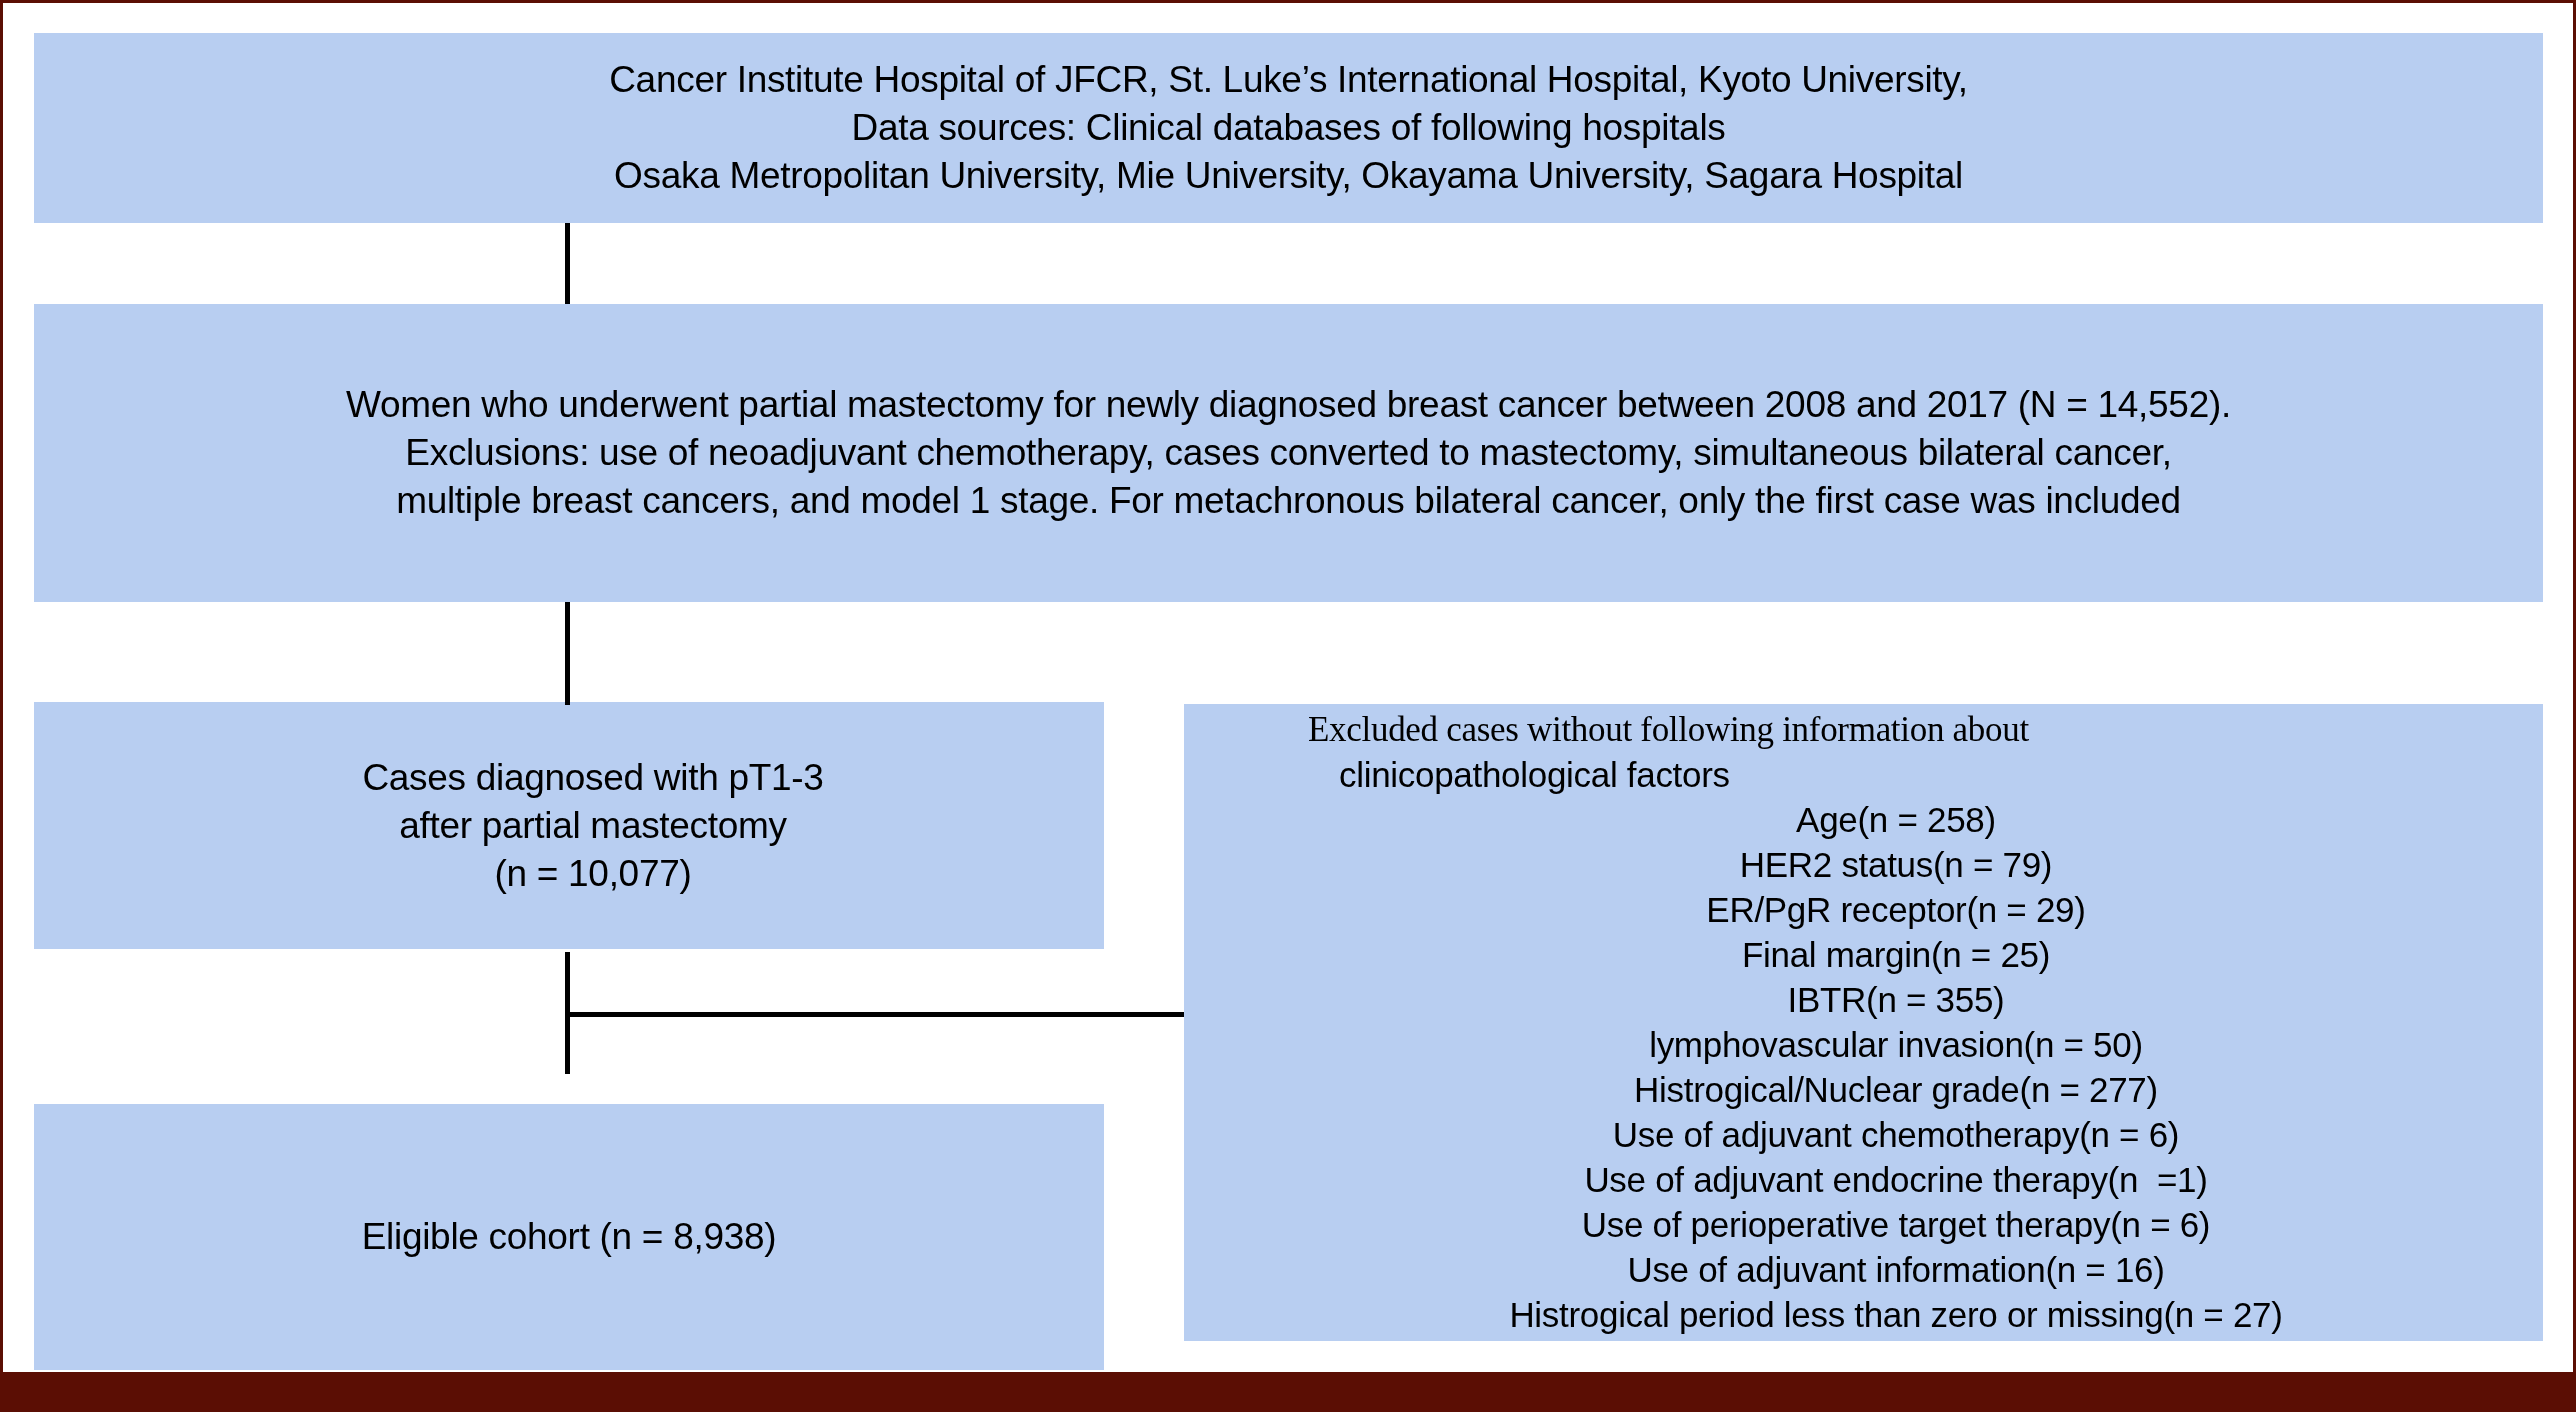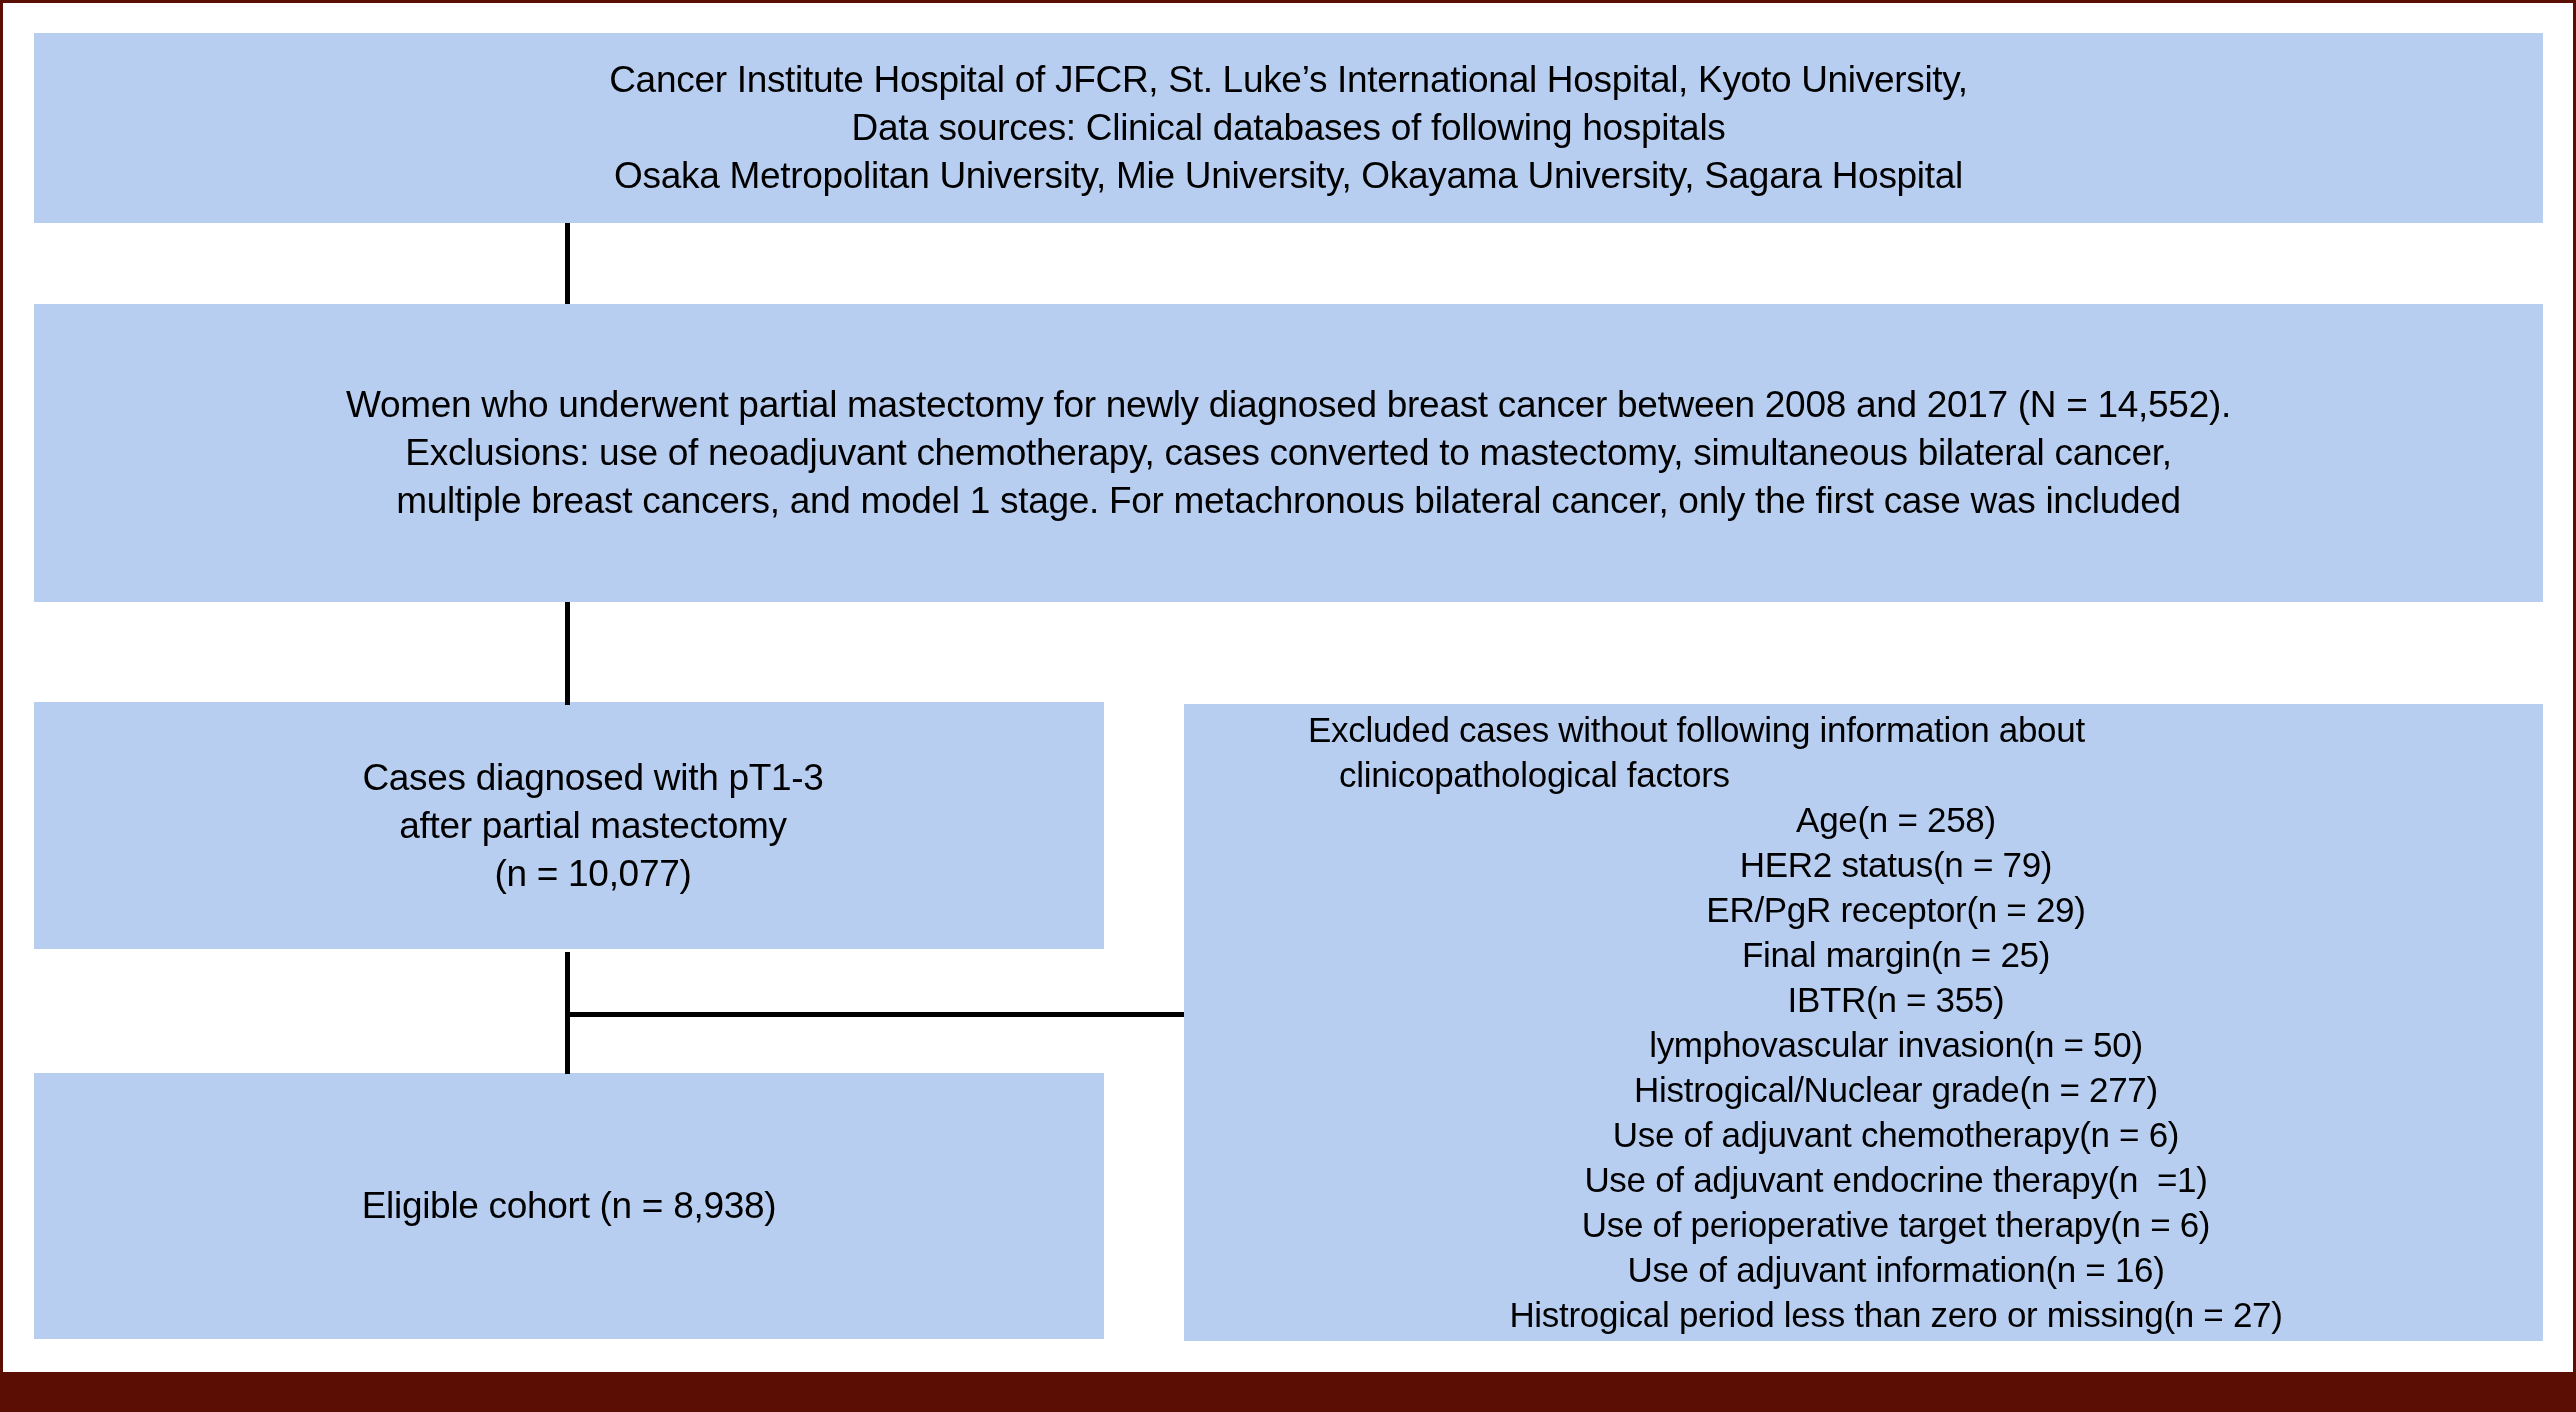--- a/index.html
+++ b/index.html
@@ -29,25 +29,25 @@
   .center-text {
     display: flex;
     flex-direction: column;
     justify-content: center;
     text-align: center;
   }
   .big { font-size: 37px; line-height: 48px; letter-spacing: -0.3px; }
   .box-data-sources   { left: 34px;   top: 33px;   width: 2509px; height: 190px; }
   .box-cohort         { left: 34px;   top: 304px;  width: 2509px; height: 298px; }
   .box-pt-stage       { left: 34px;   top: 702px; width: 1070px; height: 247px; padding-left: 48px; }
-  .box-eligible       { left: 34px;   top: 1073px; width: 1070px; height: 266px; }
+  .box-eligible       { left: 34px;   top: 1104px; width: 1070px; height: 266px; }
   .box-excluded       { left: 1184px; top: 704px; width: 1359px; height: 637px;
                         font-size: 35px; line-height: 45px; letter-spacing: -0.3px;
                         padding-top: 3.2px; }
-  .excl-heading-1 { padding-left: 124px; }
+  .excl-heading-1 { padding-left: 124px; font-family: Liberation Serif, serif; }
   .excl-heading-2 { padding-left: 155px; }
   .excl-row {
     display: flex;
     justify-content: center;
     padding-left: 175px;
     padding-right: 110px;
   }
   .excl-row .lbl { white-space: pre; }
   .excl-row .cnt { white-space: pre; text-align: right; }
   .connector { position: absolute; background: #000000; }

